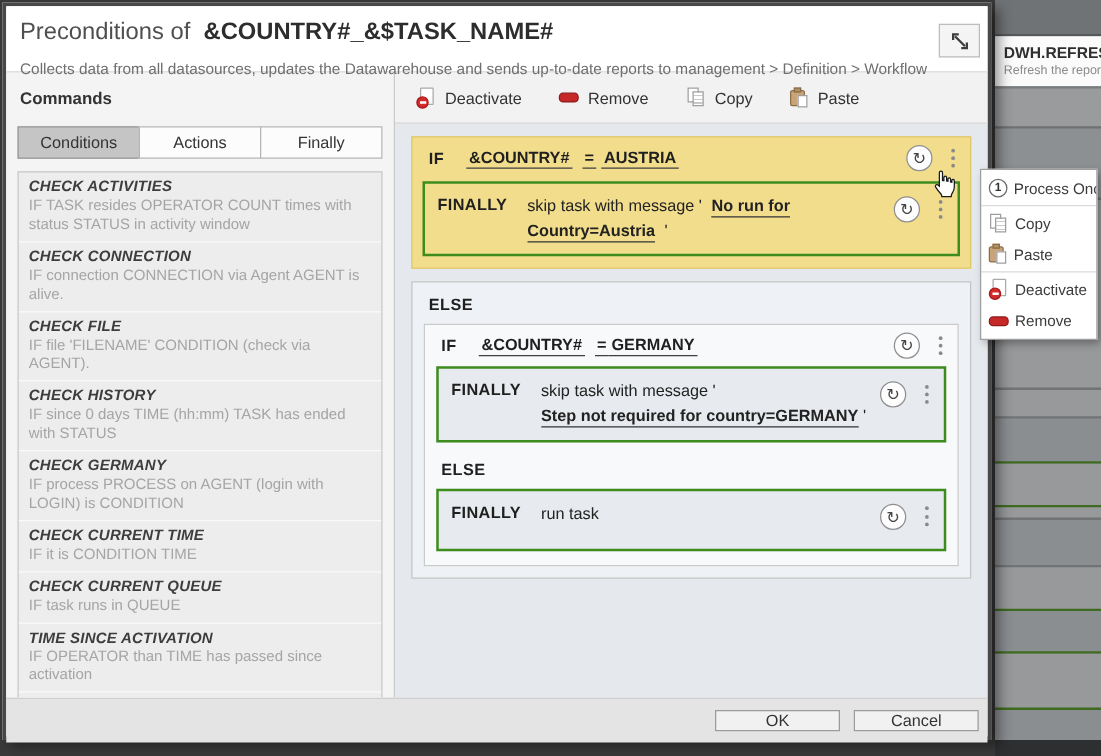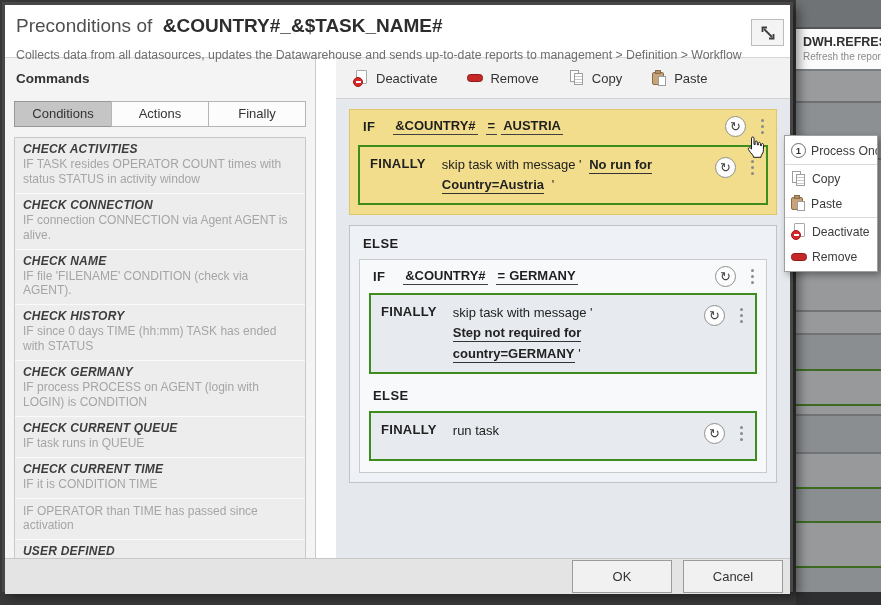--- a/index.html
+++ b/index.html
@@ -16,21 +16,21 @@
   
   .dialog { position:absolute; left:2px; top:2px; width:791px; height:590px; border:3px solid #484848;
             background:#fff; box-shadow:6px 5px 10px rgba(0,0,0,.45); z-index:10; }
   .dlg-header { position:relative; height:53px; border-bottom:1px solid #d6d6d6; padding:10px 0 0 11px; background:#fff; }
   .dlg-title { font-size:19px; color:#4f4f4f; white-space:nowrap; }
   .dlg-title b { color:#2d2d2d; }
   .dlg-subtitle { font-size:12.3px; color:#6e6e6e; margin-top:11px; white-space:nowrap; }
   .expand-btn { position:absolute; right:6px; top:14px; width:33px; height:27px; background:#f4f4f4;
                 border:1px solid #bcbcbc; display:grid; place-items:center; cursor:pointer; }
 
-  .dlg-body { display:flex; height:500px;gap:20px; }
+  .dlg-body { display:flex; height:500px; }
 
   
   .left-panel { width:311px; background:#f4f4f4; border-right:1px solid #cbcbcb; overflow:hidden; }
   .commands-header { font-size:13.5px; font-weight:bold; color:#333; padding:13px 11px 10px; }
   .tabs { display:flex; margin:5px 9px 0; }
   .tab { flex:1; height:26px; line-height:24px; text-align:center; font-size:13px; color:#333;
          background:#fcfcfc; border:1px solid #b5b5b5; margin-left:-1px; cursor:pointer; }
   .tab:first-child { margin-left:0; }
   .tab.selected { background:#c5c5c5; border-color:#979797; }
   .cmd-list { margin:10px 9px 0; border:1px solid #c8c8c8; background:#ededed; }
@@ -61,21 +61,21 @@
 
   .outer-else { background:#eef1f5; border:1px solid #c3c3c3; padding-bottom:9px; }
   .else-label { font-weight:bold; font-size:13px; color:#1f1f1f; letter-spacing:.4px; padding:10px 13px 8px; }
   .inner-if { margin:0 9px; background:#f7f9fb; border:1px solid #cacaca; padding-bottom:9px; }
   .inner-if .finally-box { background:#e7eaee; margin:0 9px 2px; }
   .inner-if .else-label { padding:12px 13px 8px; }
 
   
   .dlg-footer { height:36px; background:#e4e4e4; border-top:1px solid #c8c8c8;
                 display:flex; align-items:center; justify-content:flex-end; gap:11px; padding-right:7px; }
-  .btn { width:100px; height:33px; background:#f1f1f1; border:1px solid #9b9b9b; font-size:13px; color:#333;
+  .btn { width:100px; height:17px; background:#f1f1f1; border:1px solid #9b9b9b; font-size:13px; color:#333;
          display:grid; place-items:center; cursor:pointer; font-family:"Liberation Sans", sans-serif; }
 
   
   .context-menu { position:absolute; left:784px; top:135px; width:94px; background:#fff;
                   border:1px solid #9f9f9f; box-shadow:3px 3px 7px rgba(0,0,0,.35); z-index:50; padding:2px 0; }
   .menu-item { display:flex; align-items:center; gap:5px; height:25px; padding:0 4px 0 6px; font-size:12.2px;
                color:#3c3c3c; white-space:nowrap; overflow:hidden; cursor:pointer; }
   .menu-sep { border-top:1px solid #dadada; margin:1px 0; }
 
   
@@ -171,40 +171,41 @@
         <div class="cmd-list">
           <div class="cmd-item">
             <div class="cmd-title">CHECK ACTIVITIES</div>
             <div class="cmd-desc">IF TASK resides OPERATOR COUNT times with status STATUS in activity window</div>
           </div>
           <div class="cmd-item">
             <div class="cmd-title">CHECK CONNECTION</div>
             <div class="cmd-desc">IF connection CONNECTION via Agent AGENT is alive.</div>
           </div>
           <div class="cmd-item">
-            <div class="cmd-title">CHECK NAME</div>
+            <div class="cmd-title">CHECK FILE</div>
             <div class="cmd-desc">IF file 'FILENAME' CONDITION (check via AGENT).</div>
           </div>
           <div class="cmd-item">
             <div class="cmd-title">CHECK HISTORY</div>
             <div class="cmd-desc">IF since 0 days TIME (hh:mm) TASK has ended with STATUS</div>
           </div>
           <div class="cmd-item">
             <div class="cmd-title">CHECK GERMANY</div>
             <div class="cmd-desc">IF process PROCESS on AGENT (login with LOGIN) is CONDITION</div>
           </div>
           <div class="cmd-item">
+            <div class="cmd-title">CHECK CURRENT TIME</div>
+            <div class="cmd-desc">IF it is CONDITION TIME</div>
+          </div>
+          <div class="cmd-item">
             <div class="cmd-title">CHECK CURRENT QUEUE</div>
             <div class="cmd-desc">IF task runs in QUEUE</div>
           </div>
           <div class="cmd-item">
-            <div class="cmd-title">CHECK CURRENT TIME</div>
-            <div class="cmd-desc">IF it is CONDITION TIME</div>
-          </div>
-          <div class="cmd-item">
+            <div class="cmd-title">TIME SINCE ACTIVATION</div>
             <div class="cmd-desc">IF OPERATOR than TIME has passed since activation</div>
           </div>
           <div class="cmd-item">
             <div class="cmd-title">USER DEFINED</div>
             <div class="cmd-desc">IF VALUE1 OPERATOR VALUE2</div>
           </div>
         </div>
       </div>
 
       <div class="right-panel">

